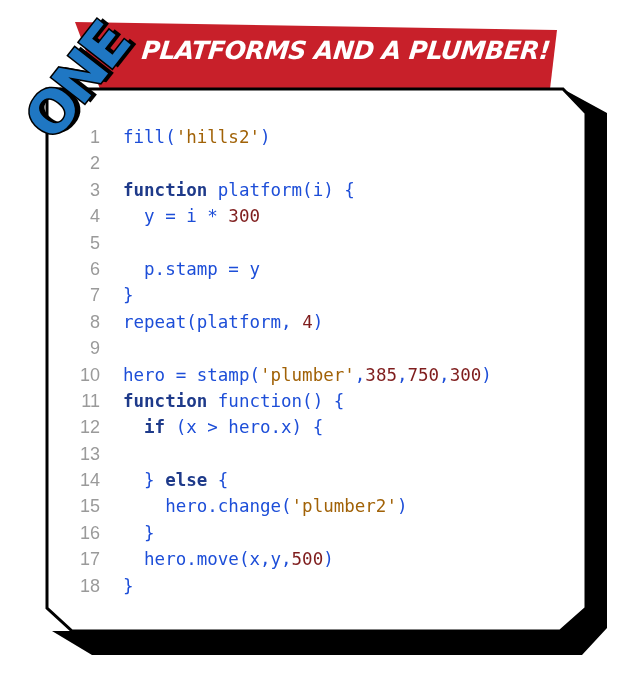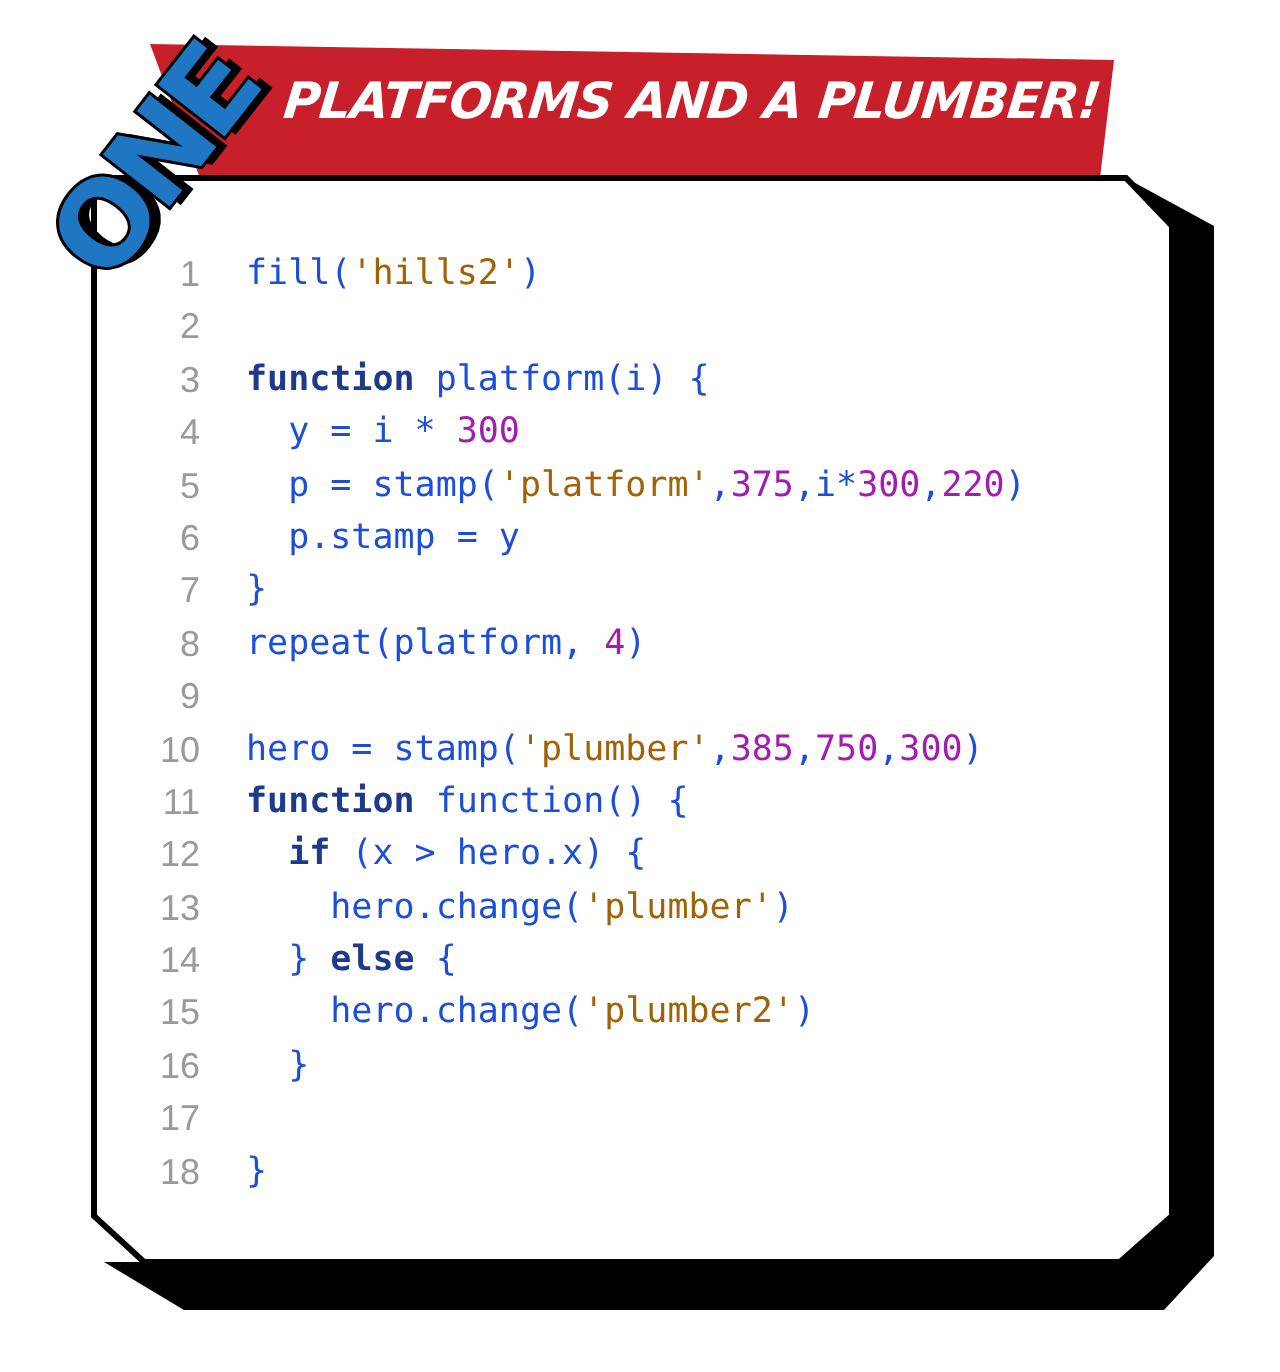--- a/index.html
+++ b/index.html
@@ -19,21 +19,21 @@
   }
   .line { height: 26.4px; line-height: 26.4px; display: flex; white-space: pre; }
   .ln {
     width: 40px; text-align: right; color: #9a9a9a;
     font-family: "Liberation Sans", sans-serif; font-size: 18px;
     margin-right: 23px;
   }
   .src { color: #1d4ed8; }
   .kw { color: #1e3a8a; font-weight: bold; }
   .str { color: #a16207; }
-  .num { color: #a21caf; }
+  .num { color: #7f1d1d; }
 </style>
 </head>
 <body>
 
 <div class="stage">
   <svg class="frame" width="640" height="686" viewBox="0 0 640 686">
 
     <polygon points="563,89 607,113 607,628 582,655 92,655 52,631 560,631 586,608 586,113" fill="#000"></polygon>
 
     <polygon points="75,22 557,30 550,89 100,89" fill="#c8202a"></polygon>
@@ -46,28 +46,28 @@
     </g>
   </svg>
 
   <div class="banner-title">PLATFORMS AND A PLUMBER!</div>
 
   <div class="code" id="code">
       <div class="line"><span class="ln">1</span><span><span class="src">fill(</span><span class="str">'hills2'</span><span class="src">)</span></span></div>
       <div class="line"><span class="ln">2</span><span></span></div>
       <div class="line"><span class="ln">3</span><span><span class="kw">function</span><span class="src"> platform(i) {</span></span></div>
       <div class="line"><span class="ln">4</span><span><span class="src">  y = i * </span><span class="num">300</span></span></div>
-      <div class="line"><span class="ln">5</span><span><span class="src">  p = stamp(</span><span class="str">'platform'</span><span class="src">,</span><span class="num">375</span><span class="src">,i*</span><span class="num">300</span><span class="src">,</span><span class="num">220</span><span class="src">)</span></span></div>
+      <div class="line"><span class="ln">5</span></div>
       <div class="line"><span class="ln">6</span><span><span class="src">  p.stamp = y</span></span></div>
       <div class="line"><span class="ln">7</span><span><span class="src">}</span></span></div>
       <div class="line"><span class="ln">8</span><span><span class="src">repeat(platform, </span><span class="num">4</span><span class="src">)</span></span></div>
       <div class="line"><span class="ln">9</span><span></span></div>
       <div class="line"><span class="ln">10</span><span><span class="src">hero = stamp(</span><span class="str">'plumber'</span><span class="src">,</span><span class="num">385</span><span class="src">,</span><span class="num">750</span><span class="src">,</span><span class="num">300</span><span class="src">)</span></span></div>
       <div class="line"><span class="ln">11</span><span><span class="kw">function</span><span class="src"> function() {</span></span></div>
       <div class="line"><span class="ln">12</span><span><span class="src">  </span><span class="kw">if</span><span class="src"> (x &gt; hero.x) {</span></span></div>
-      <div class="line"><span class="ln">13</span><span><span class="src">    hero.change(</span><span class="str">'plumber'</span><span class="src">)</span></span></div>
+      <div class="line"><span class="ln">13</span></div>
       <div class="line"><span class="ln">14</span><span><span class="src">  } </span><span class="kw">else</span><span class="src"> {</span></span></div>
       <div class="line"><span class="ln">15</span><span><span class="src">    hero.change(</span><span class="str">'plumber2'</span><span class="src">)</span></span></div>
       <div class="line"><span class="ln">16</span><span><span class="src">  }</span></span></div>
-      <div class="line"><span class="ln">17</span></div>
+      <div class="line"><span class="ln">17</span><span><span class="src">  hero.move(x,y,</span><span class="num">500</span><span class="src">)</span></span></div>
       <div class="line"><span class="ln">18</span><span><span class="src">}</span></span></div>
     </div>
 </div>
 
 </body></html>

